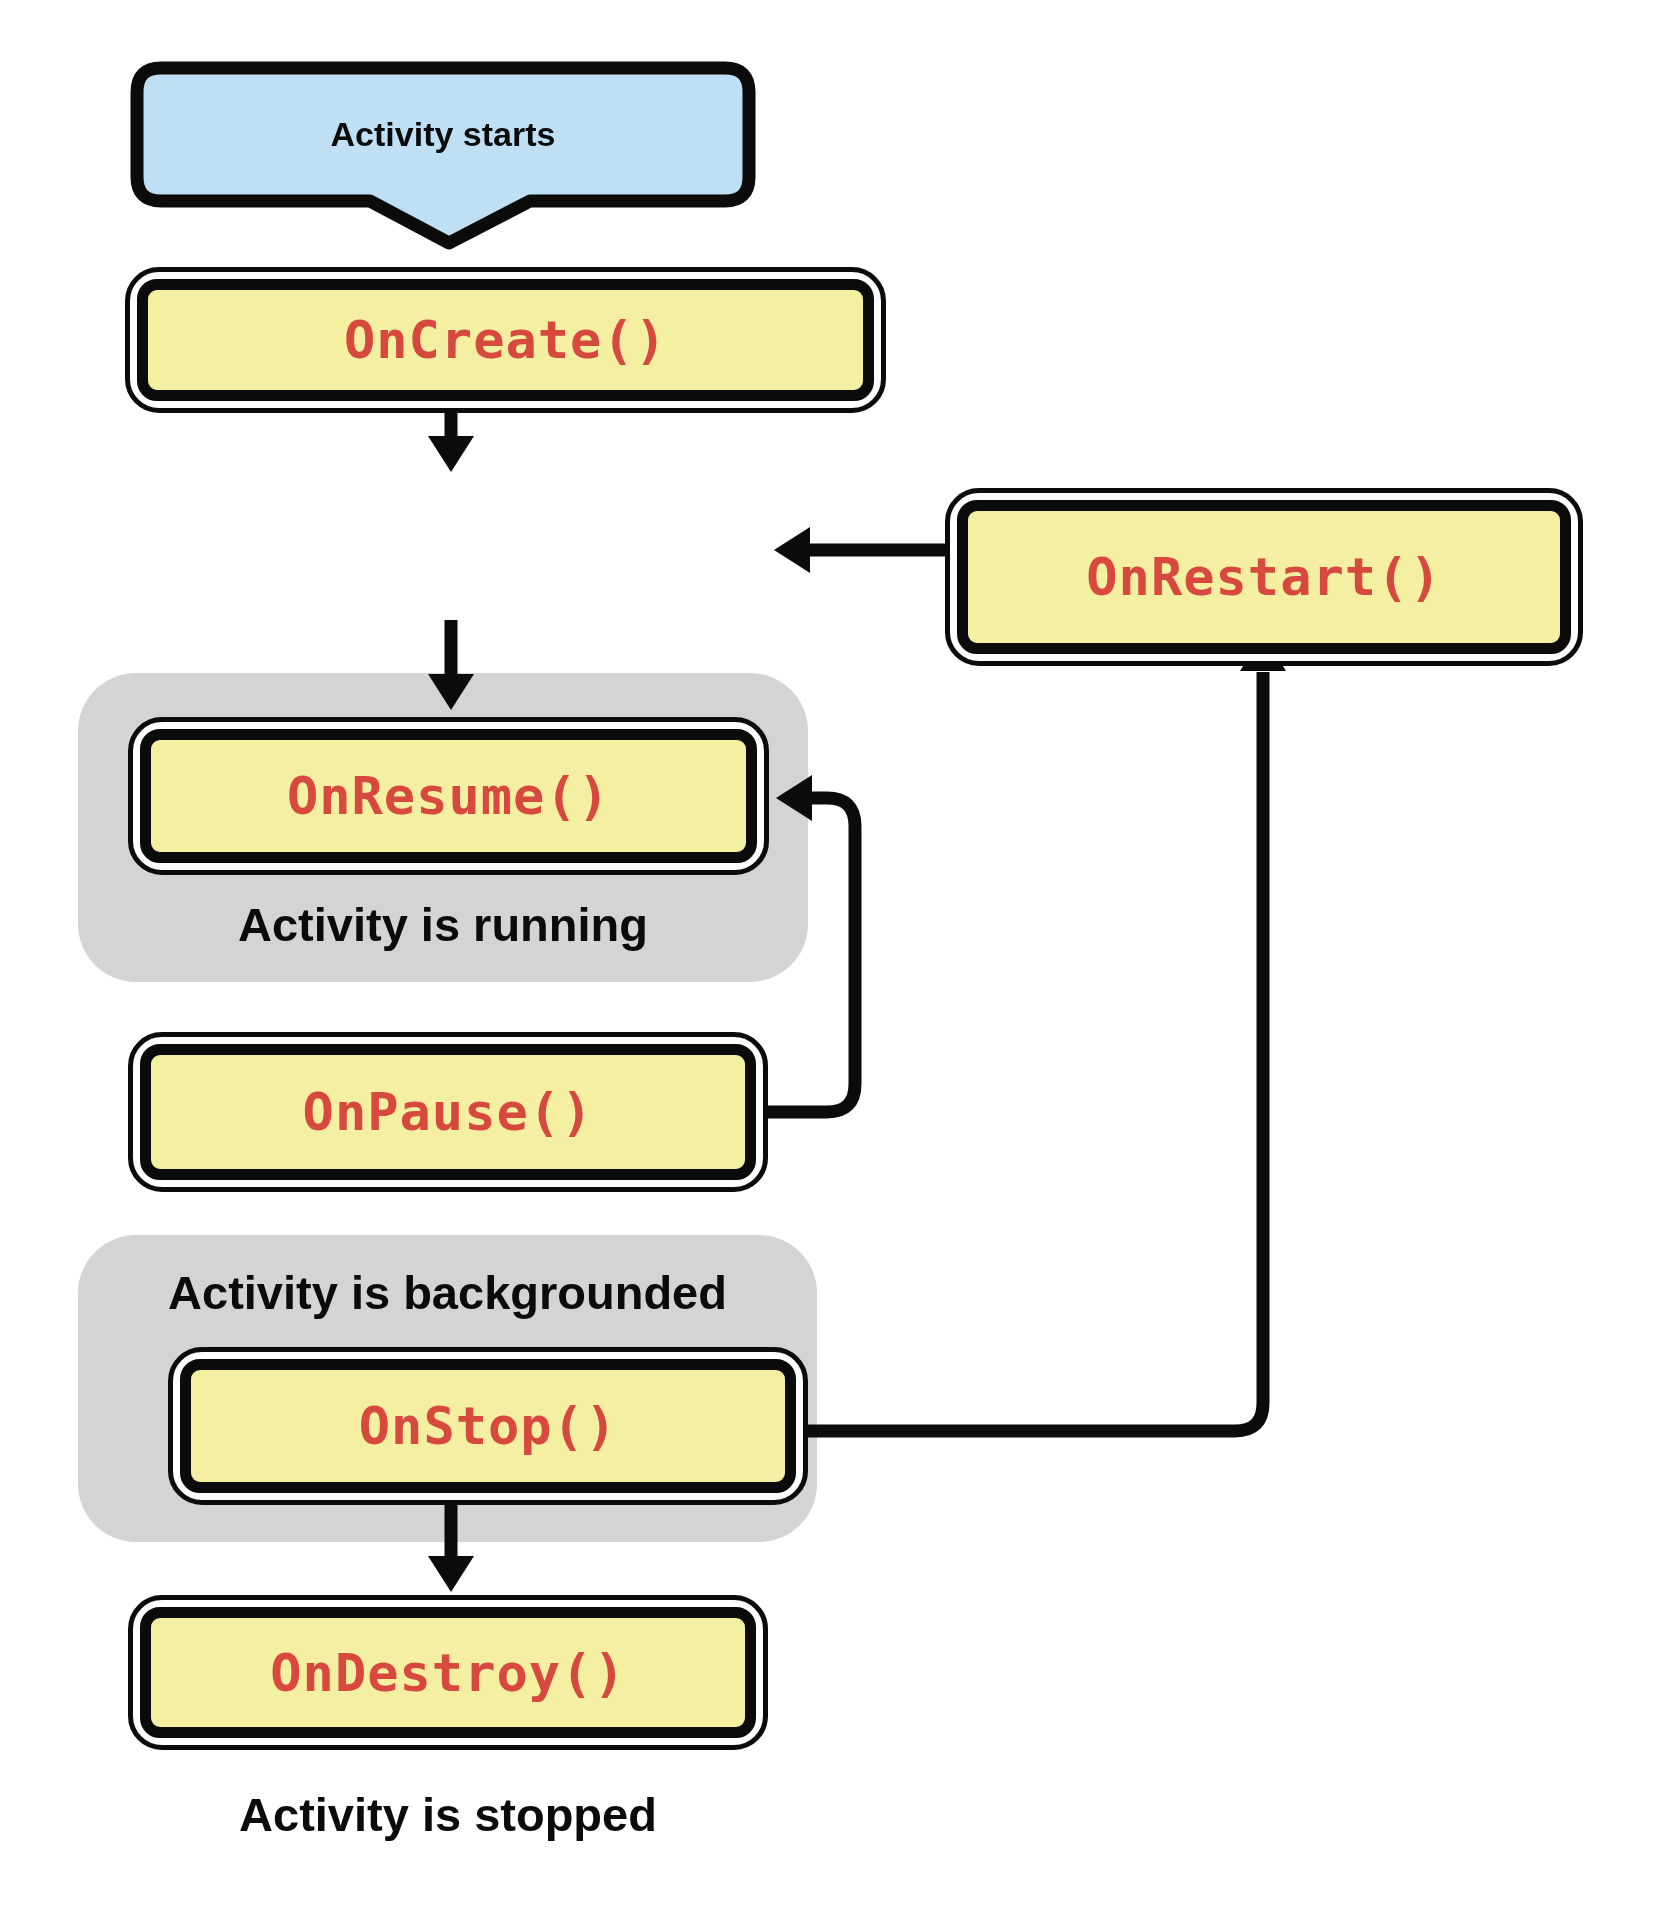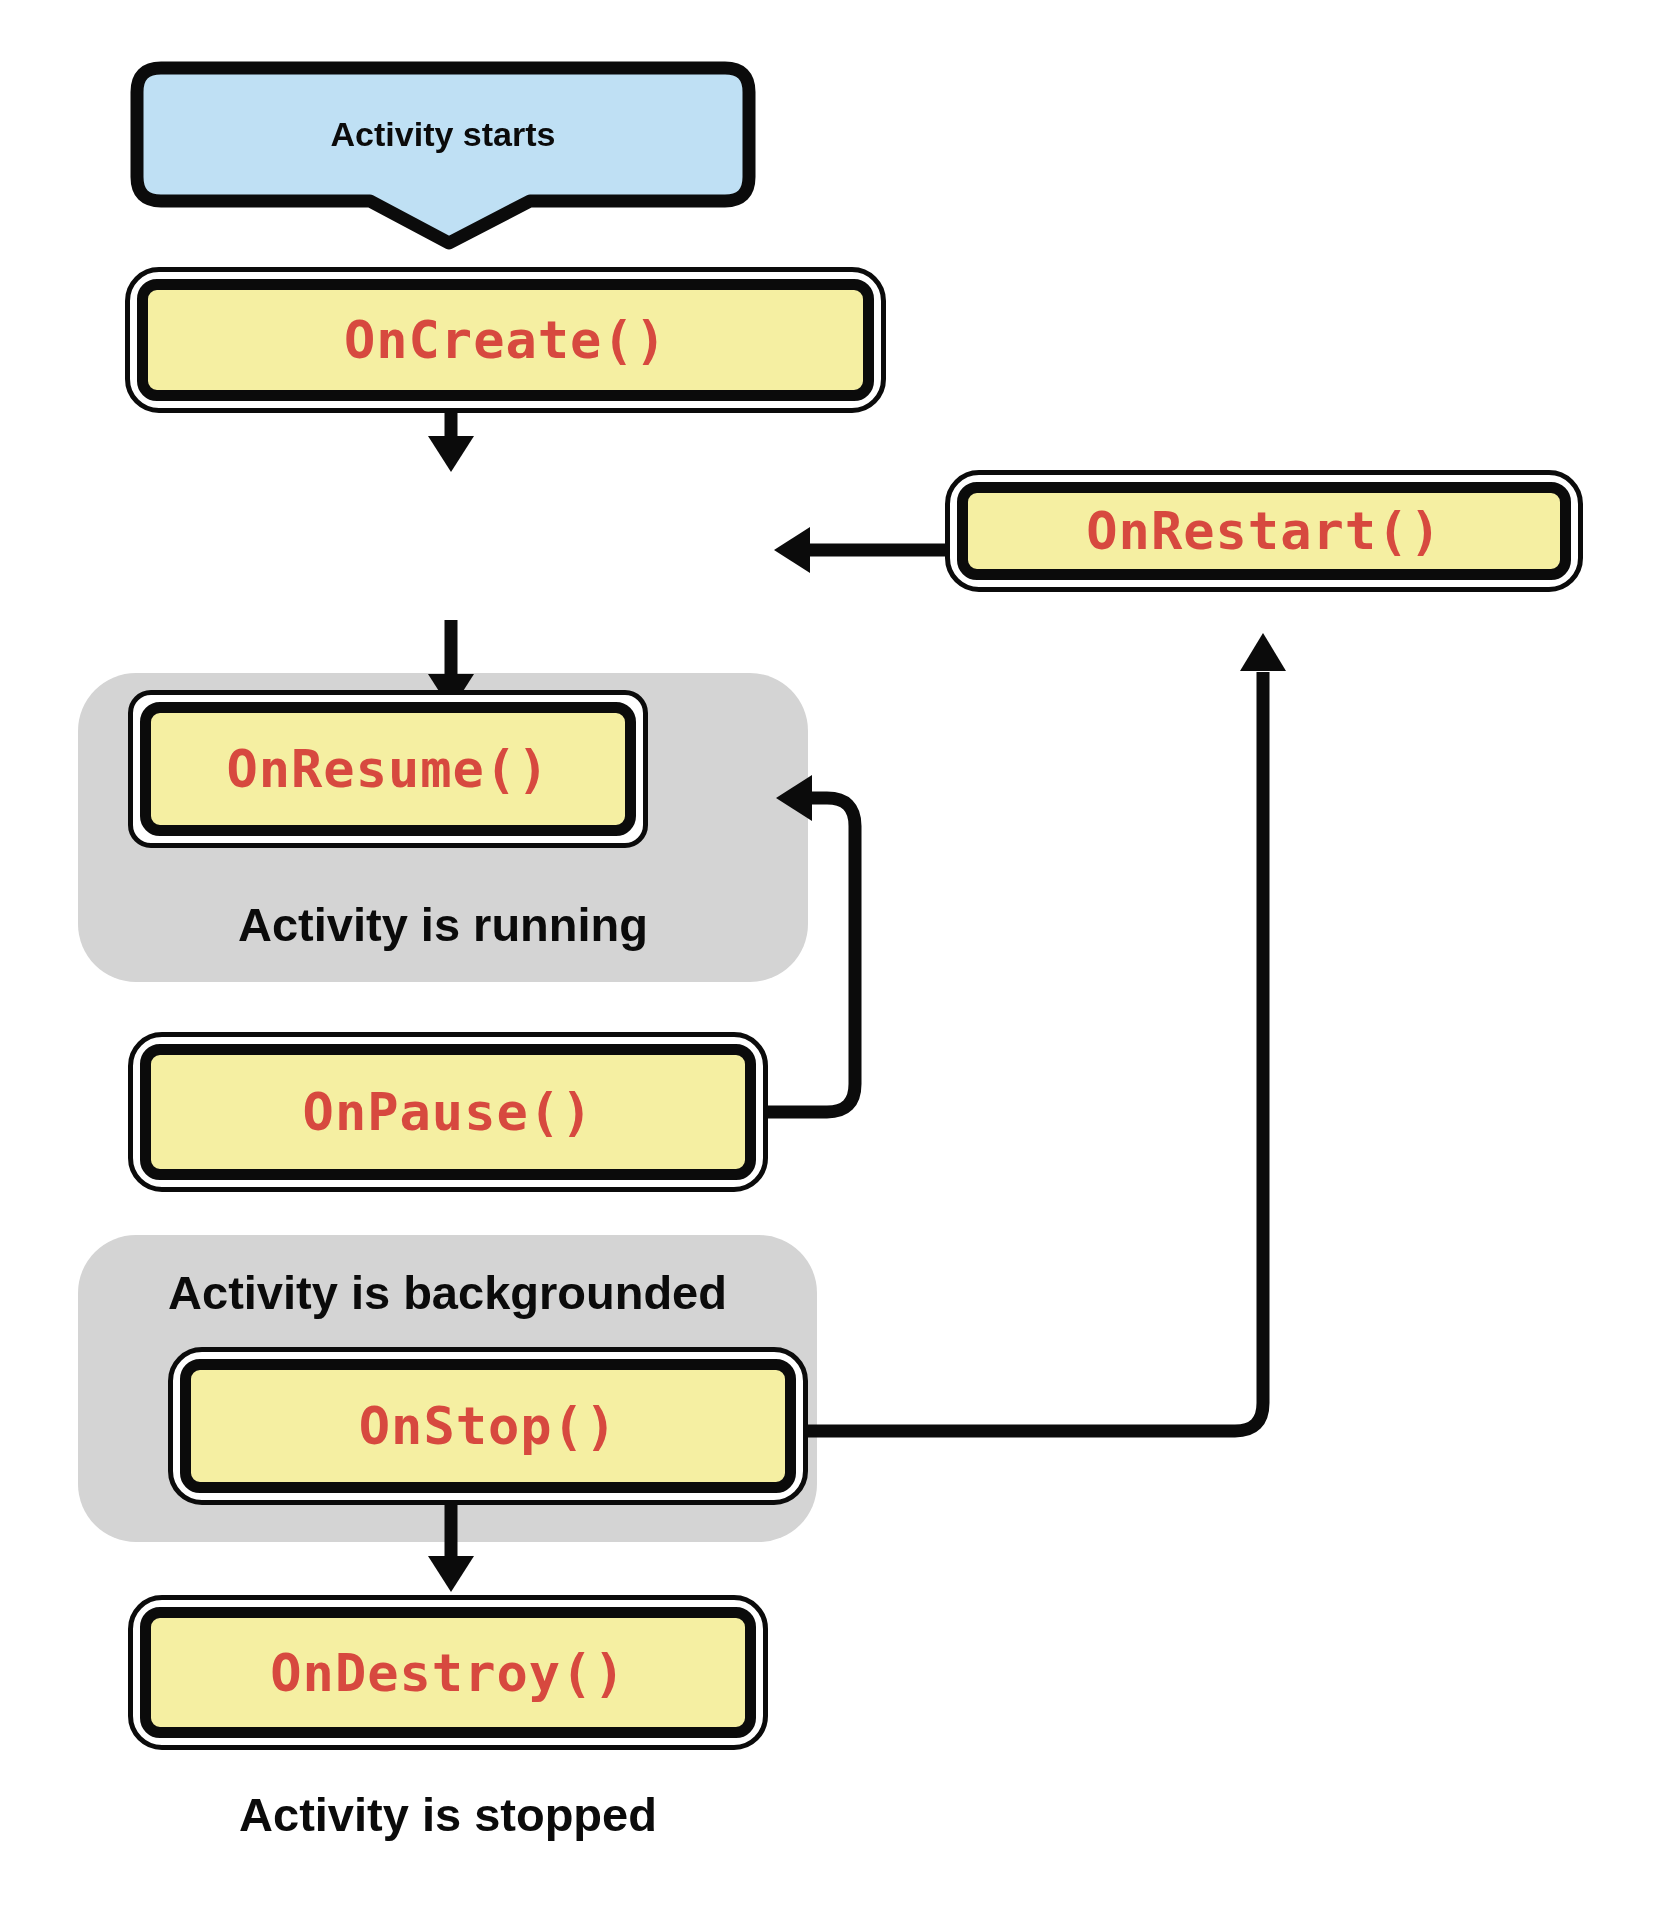--- a/index.html
+++ b/index.html
@@ -111,27 +111,27 @@
   </svg>
   <div class="bubble-label" style="left:137px;top:107px;width:612px;">Activity starts</div>
 
   <div class="node" style="left:125px;top:267px;width:761px;height:146px;">
     <div class="node-inner">
       <span class="node-label">OnCreate()</span>
     </div>
   </div>
 
 
-  <div class="node" style="left:945px;top:470px;width:638px;height:122px;">
+  <div class="node" style="left:945px;top:488px;width:638px;height:178px;">
     <div class="node-inner">
       <span class="node-label">OnRestart()</span>
     </div>
   </div>
 
-  <div class="node" style="left:128px;top:690px;width:520px;height:158px;border-radius:23px;">
+  <div class="node" style="left:128px;top:717px;width:641px;height:158px;">
     <div class="node-inner">
       <span class="node-label">OnResume()</span>
     </div>
   </div>
 
   <div class="node" style="left:128px;top:1032px;width:640px;height:160px;">
     <div class="node-inner">
       <span class="node-label">OnPause()</span>
     </div>
   </div>

